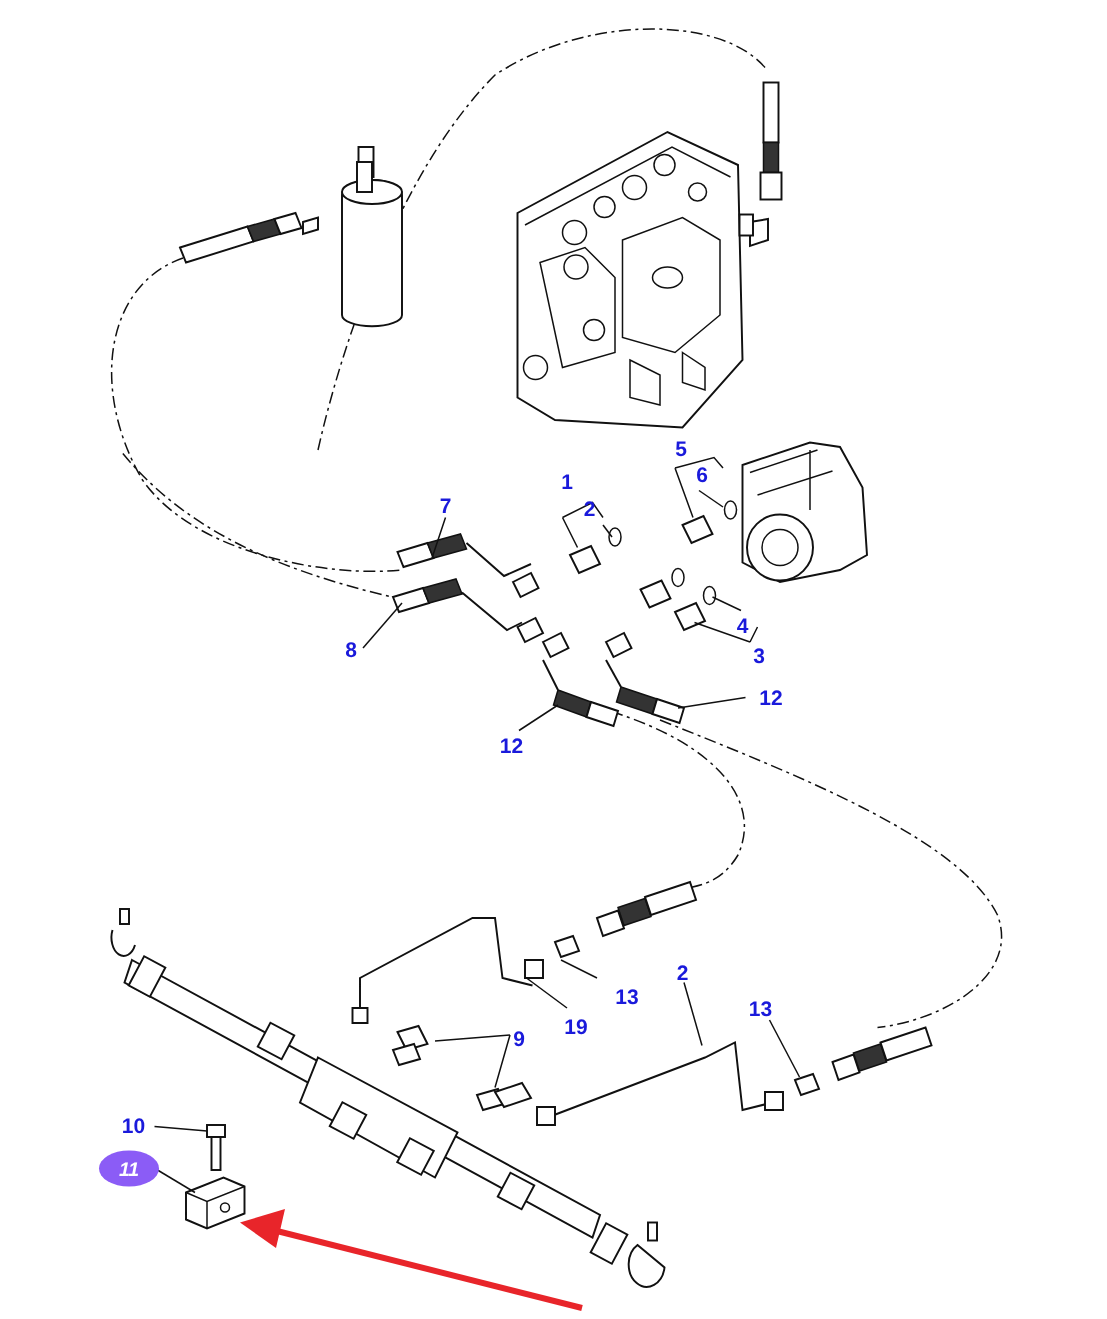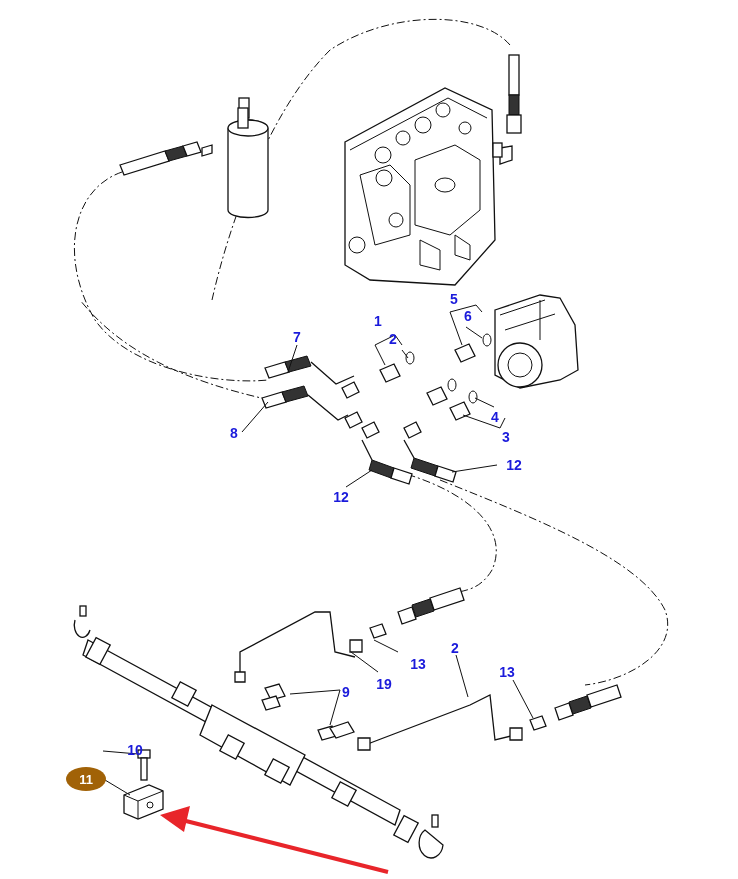--- a/index.html
+++ b/index.html
@@ -2,23 +2,23 @@
 <html><head>
 <meta charset="utf-8">
 <style>
   html, body { margin: 0; padding: 0; background: #ffffff; }
   body { width: 738px; height: 879px; position: relative; overflow: hidden;
          font-family: "Liberation Sans", sans-serif; }
   #diagram { position: absolute; left: 0; top: 0; width: 738px; height: 879px; }
   .lbl { position: absolute; font-weight: bold; font-size: 14px; color: #1a1adb;
          line-height: 1; white-space: nowrap; transform: translate(-50%, -50%); cursor: pointer; }
   .badge { position: absolute; width: 40px; height: 24px; border-radius: 50%;
-           background: #a16207; color: #fff; font-weight: bold; font-size: 13px;
+           background: #8b5cf6; color: #fff; font-weight: bold; font-size: 13px;
            display: flex; align-items: center; justify-content: center;
-           transform: translate(-50%, -50%); cursor: pointer; }
+           transform: translate(-50%, -50%); cursor: pointer; font-style: italic; }
   svg .ln { fill: none; stroke: #111; stroke-width: 1.3; }
   svg .thin { fill: none; stroke: #111; stroke-width: 1; }
   svg .part { fill: #fff; stroke: #111; stroke-width: 1.3; }
   svg .dash { fill: none; stroke: #111; stroke-width: 1; stroke-dasharray: 8 3 2 3; }
   svg .dark { fill: #333; stroke: #111; stroke-width: 1; }
   svg .lead { fill: none; stroke: #111; stroke-width: 1; }
 </style>
 </head>
 <body>
 
@@ -181,20 +181,20 @@
 
 <div class="lbl" style="left:378px;top:321px;">1</div>
 <div class="lbl" style="left:393px;top:339px;">2</div>
 <div class="lbl" style="left:506px;top:437px;">3</div>
 <div class="lbl" style="left:495px;top:417px;">4</div>
 <div class="lbl" style="left:454px;top:299px;">5</div>
 <div class="lbl" style="left:468px;top:316px;">6</div>
 <div class="lbl" style="left:297px;top:337px;">7</div>
 <div class="lbl" style="left:234px;top:433px;">8</div>
 <div class="lbl" style="left:346px;top:692px;">9</div>
-<div class="lbl" style="left:89px;top:750px;margin-left:46px;">10</div>
+<div class="lbl" style="left:89px;top:750px;">10</div>
 <div class="badge" style="left:86px;top:779px;">11</div>
 <div class="lbl" style="left:514px;top:465px;">12</div>
 <div class="lbl" style="left:341px;top:497px;">12</div>
 <div class="lbl" style="left:418px;top:664px;">13</div>
 <div class="lbl" style="left:507px;top:672px;">13</div>
 <div class="lbl" style="left:455px;top:648px;">2</div>
 <div class="lbl" style="left:384px;top:684px;">19</div>
 
 </body></html>

